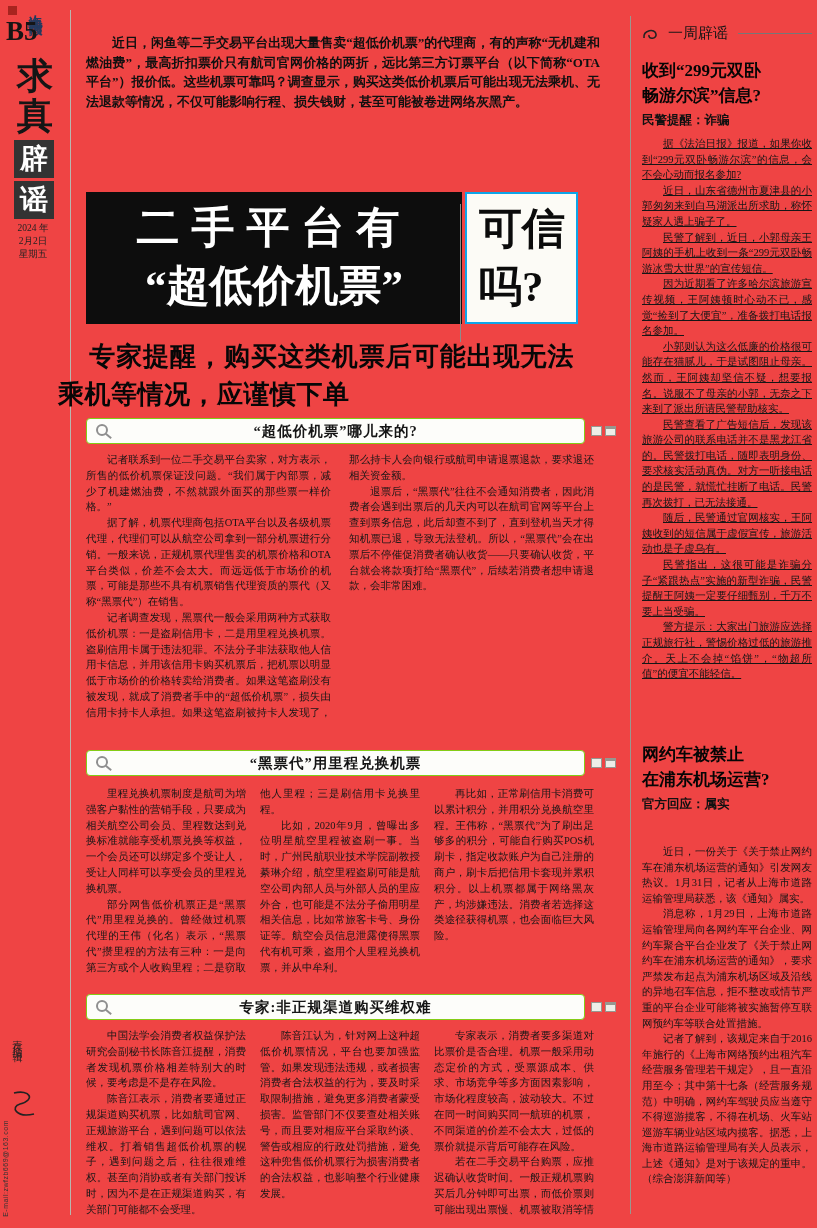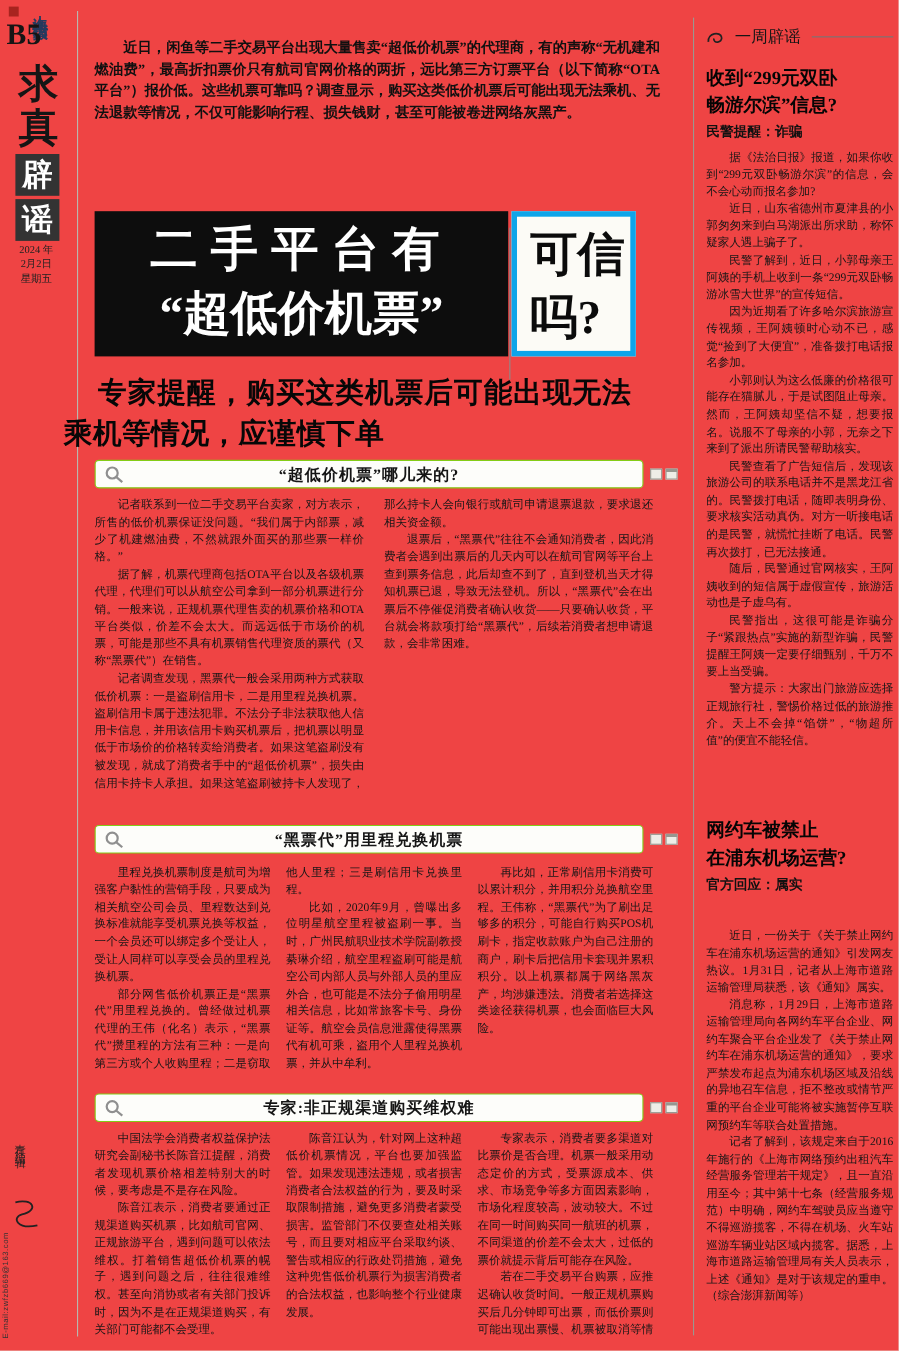--- a/index.html
+++ b/index.html
@@ -33,21 +33,21 @@
 
   
   .lead { position:absolute; left:86px; top:33px; width:514px;
     font-size:13px; line-height:19.5px; text-align:justify; text-indent:2em;
     font-weight:600; color:#101010; }
   .hl-black { position:absolute; left:86px; top:192px; width:376px; height:132px;
     background:#0d0d0d; color:#fff; text-align:center; padding-top:7px; }
   .hl-black div { font-size:43px; font-weight:bold; line-height:58px; }
   .hl-black .l1 { letter-spacing:12px;text-align:center; }
   .hl-white { position:absolute; left:465px; top:192px; width:113px; height:132px;
-    border:5px solid #0ea5e9; padding:6px 0 0 12px; background:#fcfbf6; }
+    border:2px solid #0ea5e9; padding:6px 0 0 12px; background:#fcfbf6; }
   .hl-white div { font-size:43px; font-weight:bold; line-height:58px; color:#0b0b0b; }
   .hl-white::before { content:""; position:absolute; left:-7px; top:10px; height:138px;
     width:1px; background:#8c8c8c; }
   .subtitle { position:absolute; left:58px; top:338px; width:516px;
     font-size:26px; line-height:38px; font-weight:bold; letter-spacing:0.5px;
     text-align:justify; text-indent:1.2em; color:#070707; }
 
   .sec-head { position:absolute; left:86px; width:530px; height:28px;
     display:flex; align-items:center; }
   .sec-box { flex:1; height:26px; border:1px solid #84cc16; border-radius:4px;
@@ -76,21 +76,21 @@
   .rc-head-line { flex:1; height:1px; background:#777; }
   .rc-title { position:absolute; left:642px; width:170px; font-size:17px;
     font-weight:bold; line-height:25px; color:#050505; }
   .t1pos { top:58px; } .t2pos { top:742px; }
   .rc-sub { position:absolute; left:642px; width:170px; font-size:12.5px;
     font-weight:bold; color:#111; }
   .s1pos { top:112px; } .s2pos { top:796px; }
   .rc-body { position:absolute; left:642px; width:170px; overflow:hidden;
     font-size:10.5px; line-height:15.6px; text-align:justify; color:#161616; }
   .rc-body p { text-indent:2em; }
-  .rb1pos { top:136px; height:588px; }
+  .rb1pos { top:136px; height:588px;text-decoration:underline; }
   .rb2pos { top:844px; height:396px; }
 </style>
 </head>
 <body>
 
 <div class="page">
 
   <div class="seal"></div>
   <div class="masthead">上海法治报</div>
   <div class="edition">B5</div>

